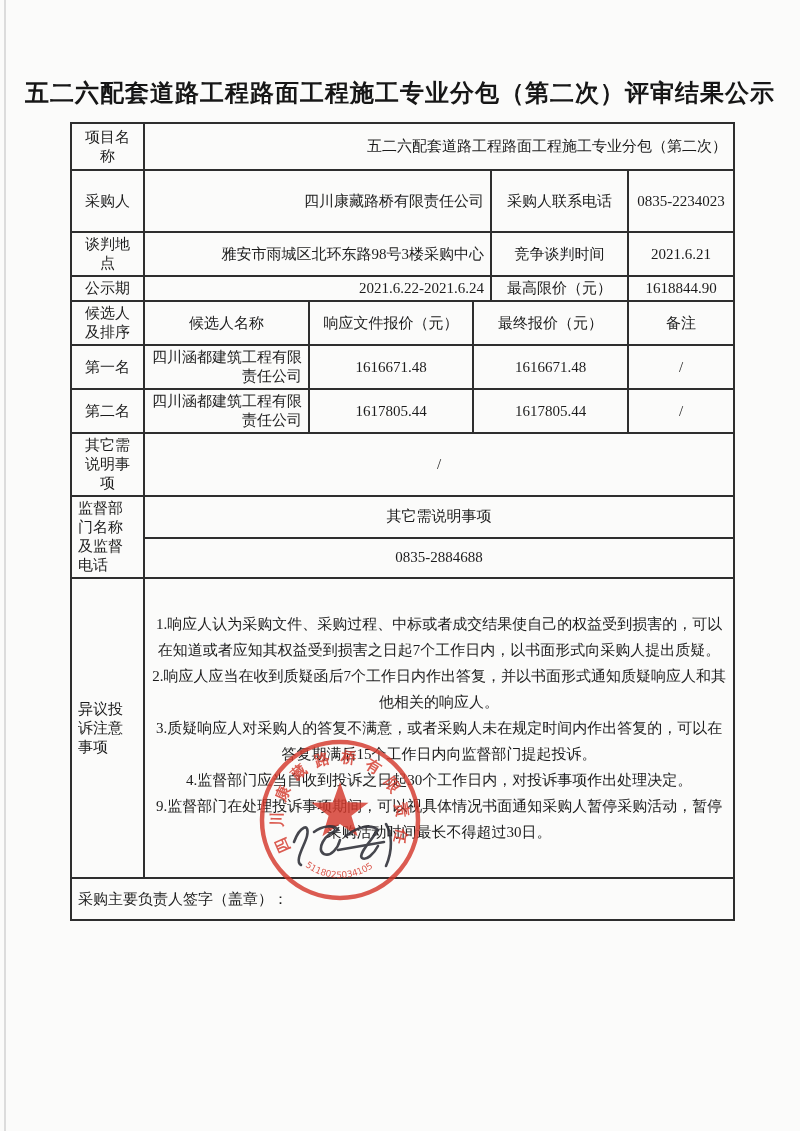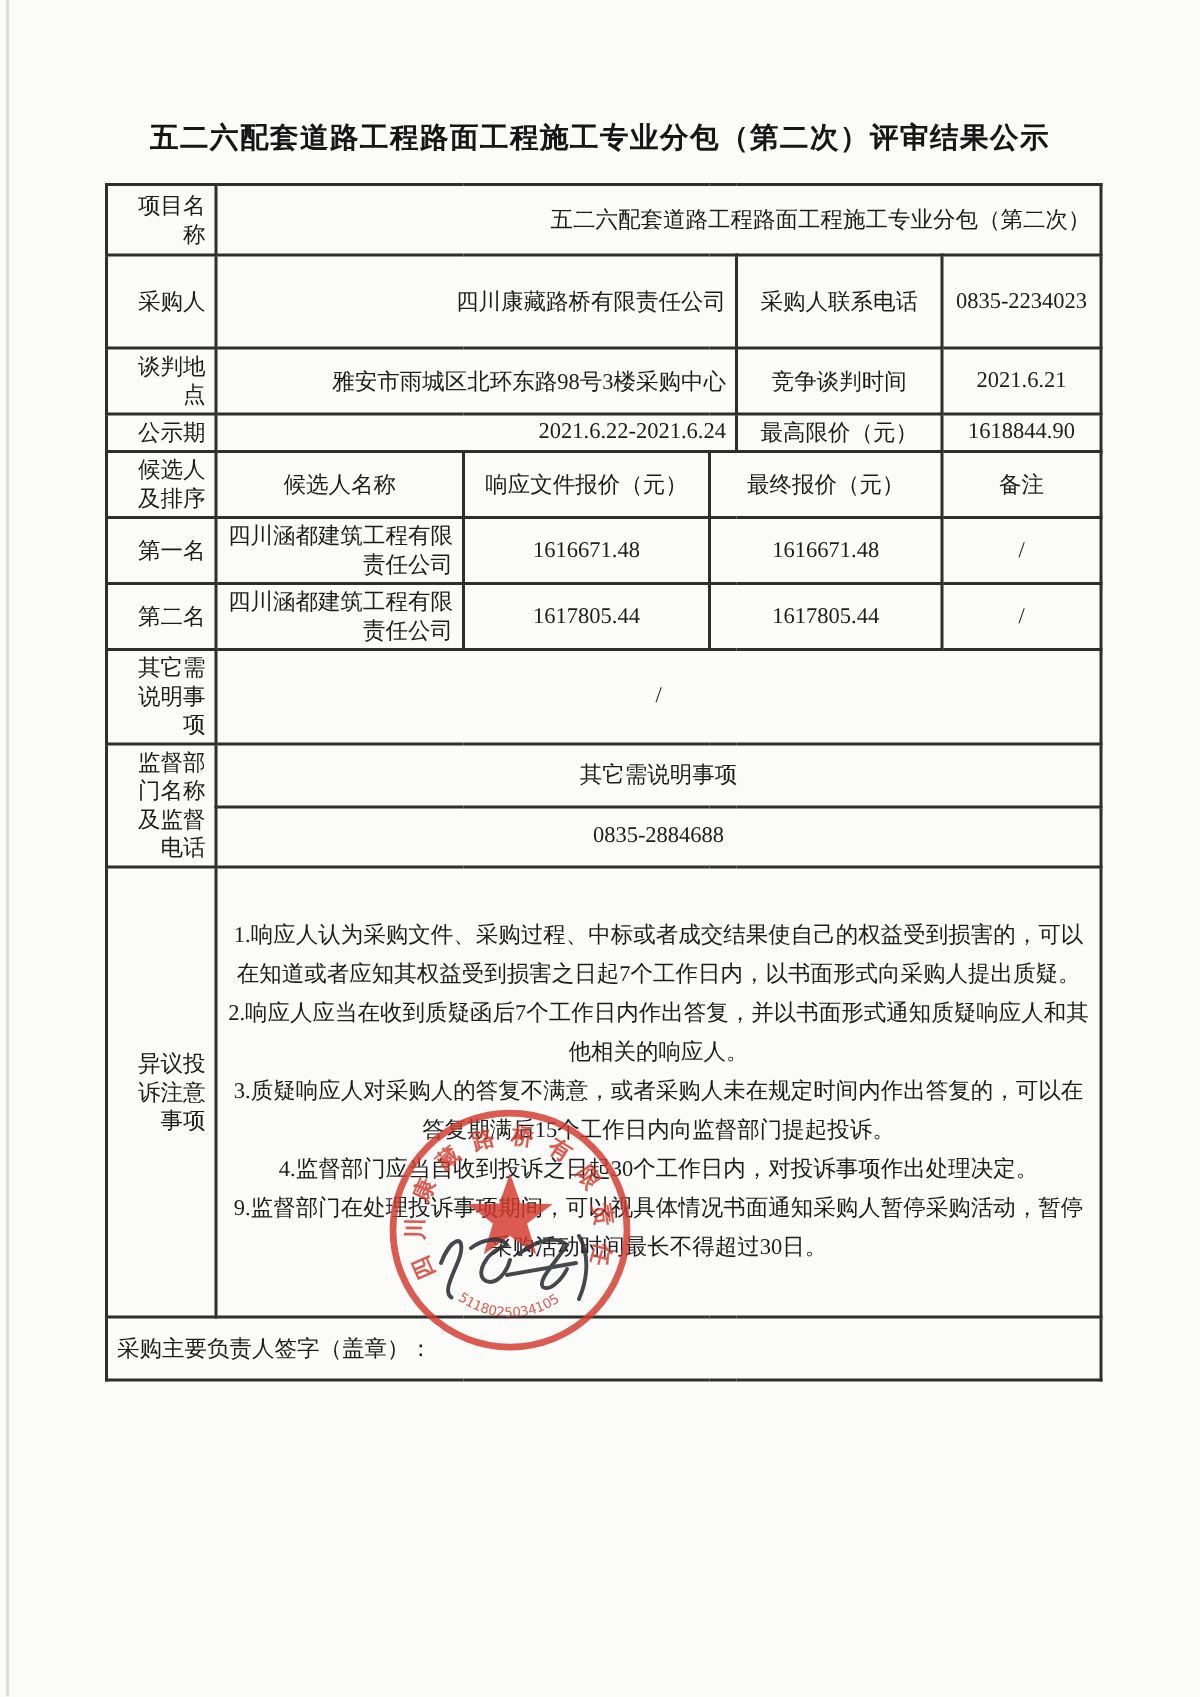--- a/index.html
+++ b/index.html
@@ -5,34 +5,34 @@
   html,body{margin:0;padding:0;}
   body{
     width:800px;height:1131px;position:relative;
     background:#fbfbfa;
     font-family:"Liberation Serif","DejaVu Serif",serif;
     color:#1f1f1f;overflow:hidden;
   }
   .scan-edge{position:absolute;left:4px;top:0;width:2px;height:1131px;background:#dcdcdc;}
   .title{
     position:absolute;left:0;top:76px;width:800px;height:34px;line-height:34px;
-    text-align:center;font-size:19px;font-weight:bold;letter-spacing:1px;color:#161616;
+    text-align:center;font-size:24px;font-weight:bold;letter-spacing:1px;color:#161616;
   }
   table.doc{
     position:absolute;left:70px;top:122px;width:663px;
     border-collapse:collapse;table-layout:fixed;
   }
   table.doc td{
     border:2px solid #2e2e2e;
     font-size:15px;color:#1c1c1c;
     padding:2px 6px;vertical-align:middle;
     overflow:hidden;
   }
-  td.lab{padding:2px 4px;text-align:right;}
-  td.lab-c{padding:2px 3px;text-align:right;}
+  td.lab{padding:2px 4px;text-align:center;}
+  td.lab-c{padding:2px 3px;text-align:left;}
   td.l{text-align:right;padding-left:8px;}
   td.c{text-align:center;}
   td.notes{font-size:14.5px;line-height:26px;text-align:center;padding:6px 8px;}
   td.sig{font-size:15px;text-align:left;padding-left:8px;margin-top:40px;}
   .stamp-wrap{position:absolute;left:245px;top:725px;width:190px;height:190px;pointer-events:none;}
   .sign-wrap{position:absolute;left:280px;top:806px;width:145px;height:75px;pointer-events:none;}
 </style>
 </head>
 <body>
 

